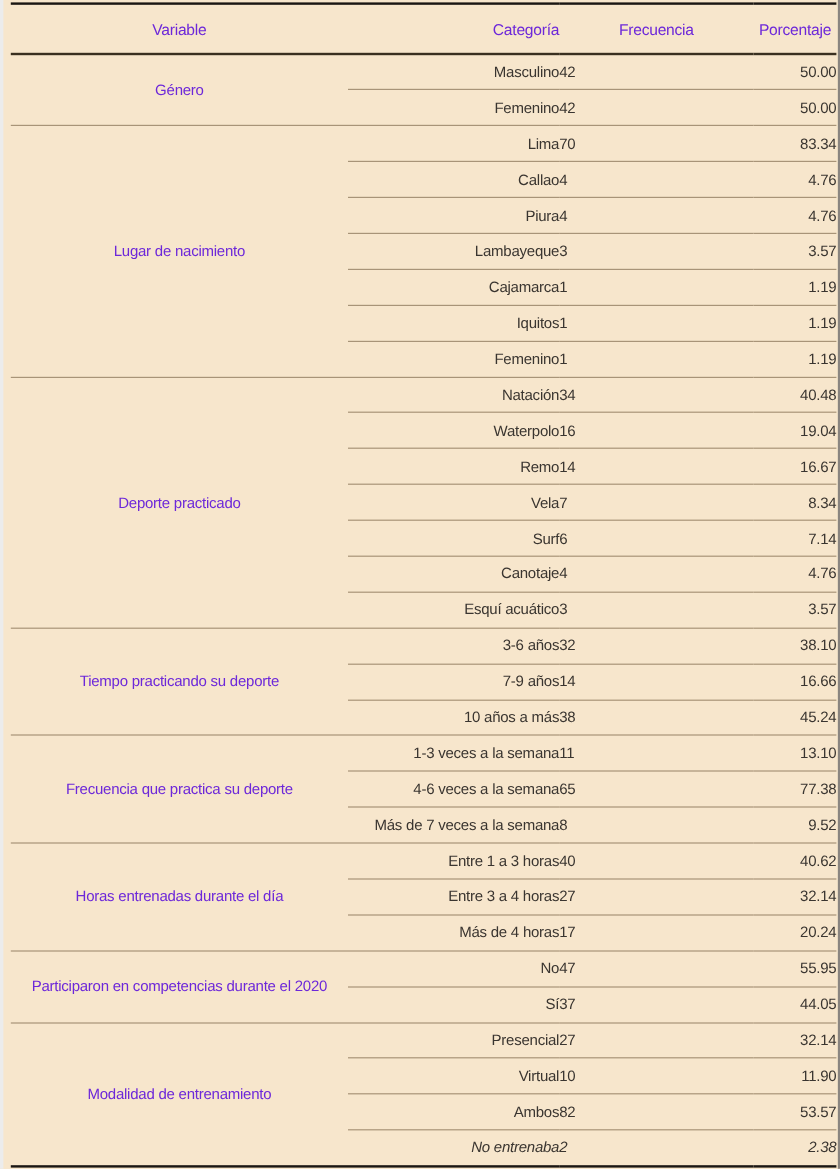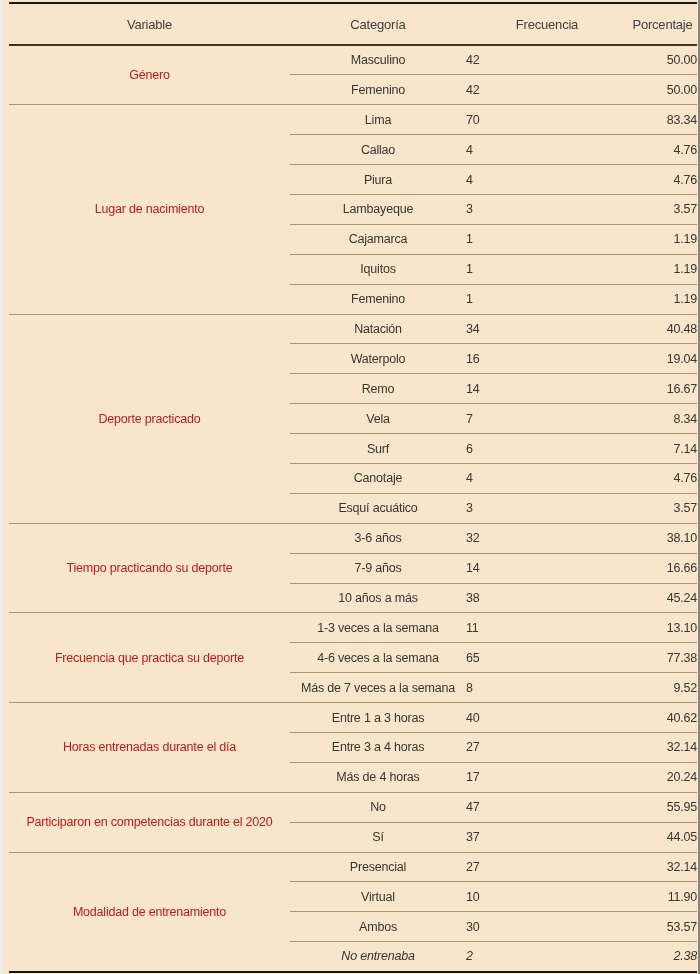--- a/index.html
+++ b/index.html
@@ -42,54 +42,54 @@
       table-layout: fixed;
       font-size: 12.5px;
       letter-spacing: -0.2px;
     }
     table.data-table thead tr {
       height: 42px;
     }
     table.data-table thead th {
       font-weight: normal;
       font-size: 13px;
-      color: #404040;
+      color: #6d28d9;
       border-top: 2px solid #1a1612;
       border-bottom: 2px solid #3a3020;
       padding: 0;
     }
     table.data-table tbody tr {
       height: 29.9px;
     }
     table.data-table td {
       padding: 0;
       vertical-align: middle;
     }
     td.var-cell {
       text-align: center;
-      color: #b91c1c;
+      color: #6d28d9;
       border-bottom: 1.5px solid #a89478;
     }
     td.cat-cell, td.freq-cell, td.pct-cell {
       border-bottom: 1.5px solid #a89478;
     }
     td.cat-cell {
       padding-left: 26px;
-      text-align: center;
+      text-align: right;
     }
     td.freq-cell {
       text-align: left;
       padding-right: 107px;
     }
     td.pct-cell {
       text-align: right;
       padding-right: 30px;
     }
     th.h-var { text-align: center; }
-    th.h-cat { text-align: center; padding-left: 26px; }
+    th.h-cat { text-align: right; padding-left: 26px; }
     th.h-freq { padding-right: 84px; }
     th.h-pct { text-align: center; padding-right: 23px; }
     tbody tr.last-row td {
       border-bottom: 2px solid #1a1612;
       font-style: italic;
     }
     col.c1 { width: 281px; }
     col.c2 { width: 176px; }
     col.c3 { width: 162px; }
     col.c4 { width: 69px; }
@@ -265,21 +265,21 @@
           <td class="freq-cell">27</td>
           <td class="pct-cell">32.14</td>
         </tr>
         <tr>
           <td class="cat-cell">Virtual</td>
           <td class="freq-cell">10</td>
           <td class="pct-cell">11.90</td>
         </tr>
         <tr>
           <td class="cat-cell">Ambos</td>
-          <td class="freq-cell">30</td>
+          <td class="freq-cell">82</td>
           <td class="pct-cell">53.57</td>
         </tr>
         <tr class="last-row">
           <td class="cat-cell">No entrenaba</td>
           <td class="freq-cell">2</td>
           <td class="pct-cell">2.38</td>
         </tr>
       </tbody>
   </table>
 </div>

